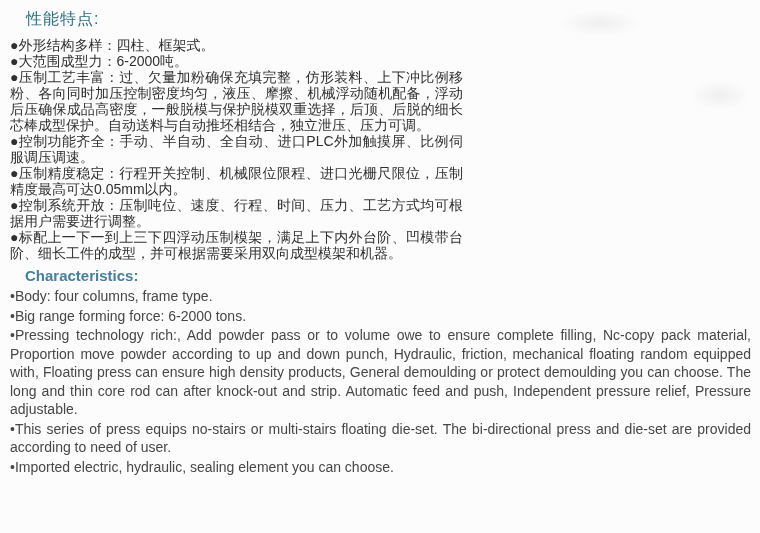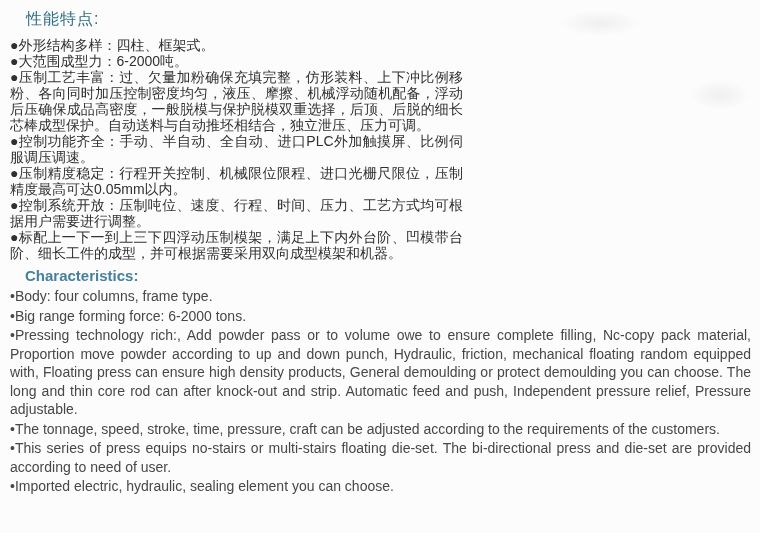--- a/index.html
+++ b/index.html
@@ -78,17 +78,16 @@
       <p class="cn-p"><span>●控制系统开放：压制吨位、速度、行程、时间、压力、工艺方式均可根据用户需要进行调整。</span></p>
       <p class="cn-p"><span>●标配上一下一到上三下四浮动压制模架，满足上下内外台阶、凹模带台阶、细长工件的成型，并可根据需要采用双向成型模架和机器。</span></p>
     </div>
 
   <h2 class="en-title">Characteristics:</h2>
 
   <div class="en-body">
       <p class="en-p"><span>•Body: four columns, frame type.</span></p>
       <p class="en-p"><span>•Big range forming force: 6-2000 tons.</span></p>
       <p class="en-p"><span>•Pressing technology rich:, Add powder pass or to volume owe to ensure complete filling, Nc-copy pack material, Proportion move powder according to up and down punch, Hydraulic, friction, mechanical floating random equipped with, Floating press can ensure high density products, General demoulding or protect demoulding you can choose. The long and thin core rod can after knock-out and strip. Automatic feed and push, Independent pressure relief, Pressure adjustable.</span></p>
-      <p class="en-p"><span>•The tonnage, speed, stroke, time, pressure, craft can be adjusted according to the requirements of the customers.</span></p>
       <p class="en-p"><span>•This series of press equips no-stairs or multi-stairs floating die-set. The bi-directional press and die-set are provided according to need of user.</span></p>
       <p class="en-p"><span>•Imported electric, hydraulic, sealing element you can choose.</span></p>
     </div>
 </div>
 
 </body></html>

